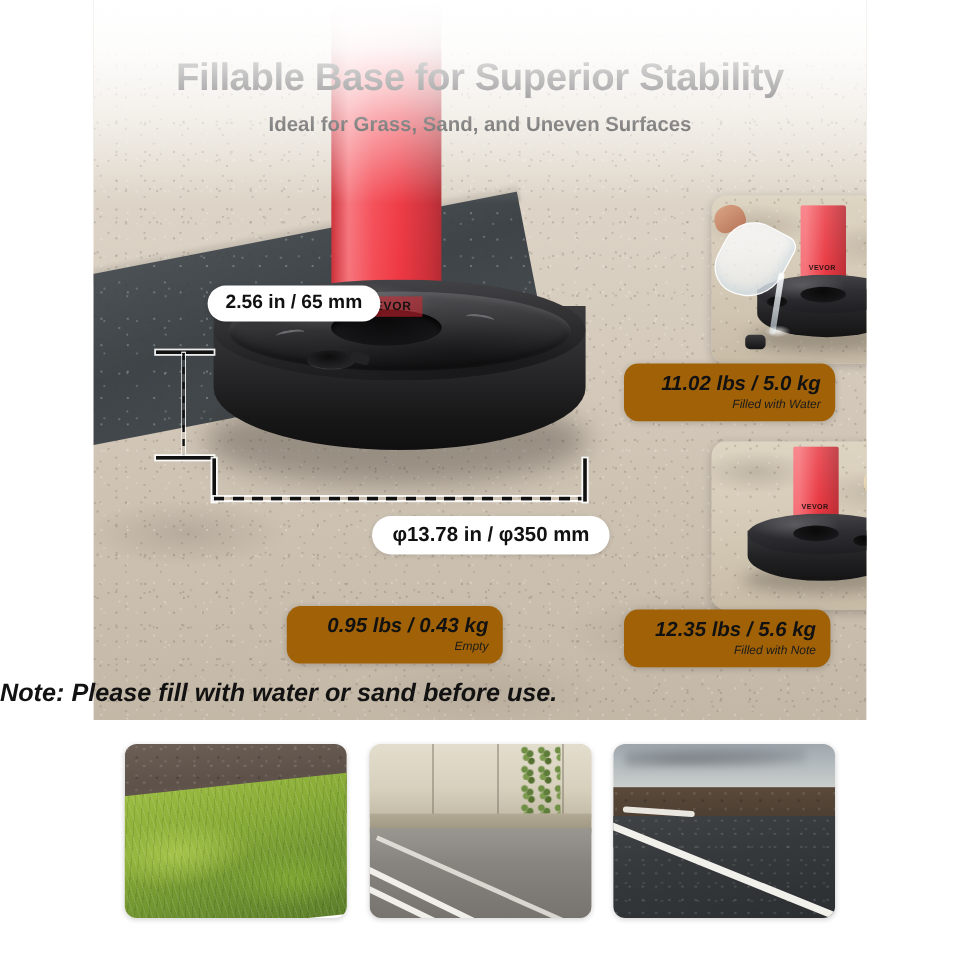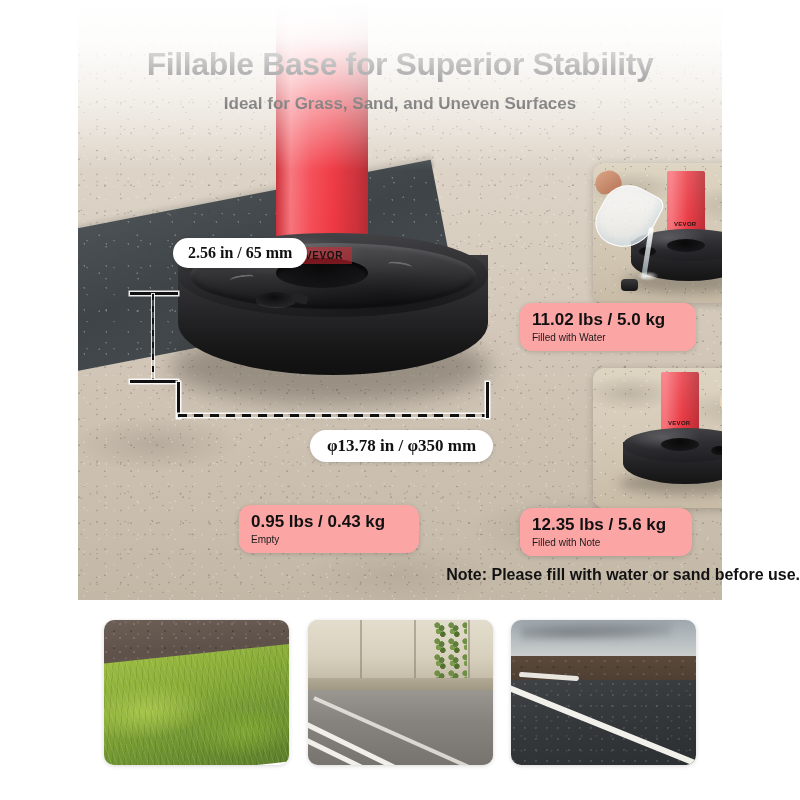--- a/index.html
+++ b/index.html
@@ -253,41 +253,41 @@
     position: absolute;
     background: #ffffff;
     border-radius: 999px;
     font-weight: 700;
     color: #111;
     display: flex;
     align-items: center;
     justify-content: center;
     white-space: nowrap;
     box-shadow: 0 1px 4px rgba(0,0,0,.14);
-    font-family: Liberation Serif, serif;
   }
   .pill-height {
     left: 95px; top: 238px;
     height: 30px; padding: 0 15px;
     font-size: 16px;
   }
   .pill-diam {
     left: 232px; top: 430px;
     height: 32px; padding: 0 17px;
     font-size: 17px;
   }
 
   
   .wcard {
     position: absolute;
-    background: #fca5a5;
+    background: #a16207;
     border-radius: 12px;
-    text-align: left;
+    text-align: right;
     padding: 7px 12px 8px;
     box-shadow: 0 1px 5px rgba(0,0,0,.16);
+    font-style: italic;
   }
   .wcard .val { font-size: 17px; font-weight: 700; color: #111; white-space: nowrap; }
   .wcard .cap { font-size: 10px; font-weight: 400; color: #1a1a1a; margin-top: 2px; white-space: nowrap; }
 
   .wcard-empty { left: 239px; top: 505px; width: 180px; }
   .wcard-water { left: 520px; top: 303px; width: 176px; }
   .wcard-sand  { left: 520px; top: 508px; width: 172px; }
 
   
   .inset {
@@ -411,24 +411,25 @@
     background: linear-gradient(160deg, #f0e2c6, #ddc69c 55%, #cbb184);
     border-radius: 50% 50% 42% 42%;
     transform: rotate(-24deg);
   }
 
   
   .note {
     position: absolute;
     left: 0; right: 0;
     top: 566px;
-    text-align: right;
-    font-size: 16px;
+    text-align: left;
+    font-size: 21px;
     font-weight: 700;
     color: #121212;
+    font-style: italic;
   }
 
   
   .title {
     position: absolute;
     left: 0; right: 0; top: 46px;
     text-align: center;
     font-size: 32px;
     font-weight: 700;
     color: #101010;

